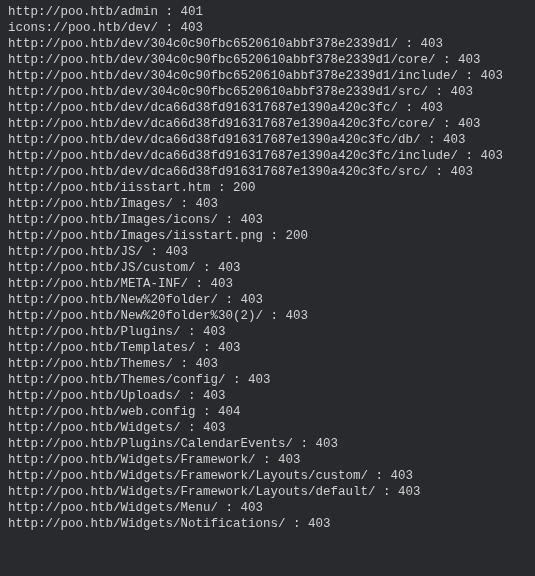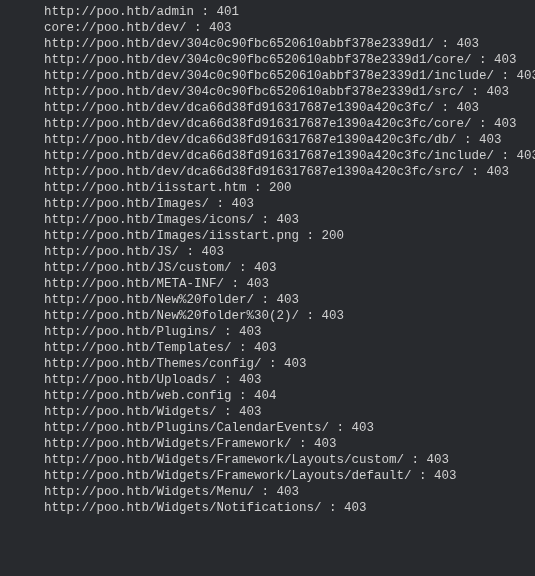--- a/index.html
+++ b/index.html
@@ -14,58 +14,58 @@
       font-size: 12.5px;
       line-height: 16px;
       padding: 4px 8px;
       width: 535px;
       height: 576px;
       overflow: hidden;
       white-space: nowrap;
     }
     .line {
       display: block;
-      margin-left: 36px;
     }
     .url {
       color: #d0d0d0;
     }
     .sep {
       color: #d0d0d0;
     }
     .status {
       color: #d0d0d0;
     }
   </style>
 </head>
 <body>
 
 <div id="terminal-output">
     <div class="line"><span class="url">http://poo.htb/admin</span><span class="sep"> : </span><span class="status">401</span></div>
-    <div class="line"><span class="url">core://poo.htb/dev/</span><span class="sep"> : </span><span class="status">403</span></div>
+    <div class="line"><span class="url">icons://poo.htb/dev/</span><span class="sep"> : </span><span class="status">403</span></div>
     <div class="line"><span class="url">http://poo.htb/dev/304c0c90fbc6520610abbf378e2339d1/</span><span class="sep"> : </span><span class="status">403</span></div>
     <div class="line"><span class="url">http://poo.htb/dev/304c0c90fbc6520610abbf378e2339d1/core/</span><span class="sep"> : </span><span class="status">403</span></div>
     <div class="line"><span class="url">http://poo.htb/dev/304c0c90fbc6520610abbf378e2339d1/include/</span><span class="sep"> : </span><span class="status">403</span></div>
     <div class="line"><span class="url">http://poo.htb/dev/304c0c90fbc6520610abbf378e2339d1/src/</span><span class="sep"> : </span><span class="status">403</span></div>
     <div class="line"><span class="url">http://poo.htb/dev/dca66d38fd916317687e1390a420c3fc/</span><span class="sep"> : </span><span class="status">403</span></div>
     <div class="line"><span class="url">http://poo.htb/dev/dca66d38fd916317687e1390a420c3fc/core/</span><span class="sep"> : </span><span class="status">403</span></div>
     <div class="line"><span class="url">http://poo.htb/dev/dca66d38fd916317687e1390a420c3fc/db/</span><span class="sep"> : </span><span class="status">403</span></div>
     <div class="line"><span class="url">http://poo.htb/dev/dca66d38fd916317687e1390a420c3fc/include/</span><span class="sep"> : </span><span class="status">403</span></div>
     <div class="line"><span class="url">http://poo.htb/dev/dca66d38fd916317687e1390a420c3fc/src/</span><span class="sep"> : </span><span class="status">403</span></div>
     <div class="line"><span class="url">http://poo.htb/iisstart.htm</span><span class="sep"> : </span><span class="status">200</span></div>
     <div class="line"><span class="url">http://poo.htb/Images/</span><span class="sep"> : </span><span class="status">403</span></div>
     <div class="line"><span class="url">http://poo.htb/Images/icons/</span><span class="sep"> : </span><span class="status">403</span></div>
     <div class="line"><span class="url">http://poo.htb/Images/iisstart.png</span><span class="sep"> : </span><span class="status">200</span></div>
     <div class="line"><span class="url">http://poo.htb/JS/</span><span class="sep"> : </span><span class="status">403</span></div>
     <div class="line"><span class="url">http://poo.htb/JS/custom/</span><span class="sep"> : </span><span class="status">403</span></div>
     <div class="line"><span class="url">http://poo.htb/META-INF/</span><span class="sep"> : </span><span class="status">403</span></div>
     <div class="line"><span class="url">http://poo.htb/New%20folder/</span><span class="sep"> : </span><span class="status">403</span></div>
     <div class="line"><span class="url">http://poo.htb/New%20folder%30(2)/</span><span class="sep"> : </span><span class="status">403</span></div>
     <div class="line"><span class="url">http://poo.htb/Plugins/</span><span class="sep"> : </span><span class="status">403</span></div>
     <div class="line"><span class="url">http://poo.htb/Templates/</span><span class="sep"> : </span><span class="status">403</span></div>
+    <div class="line"><span class="url">http://poo.htb/Themes/</span><span class="sep"> : </span><span class="status">403</span></div>
     <div class="line"><span class="url">http://poo.htb/Themes/config/</span><span class="sep"> : </span><span class="status">403</span></div>
     <div class="line"><span class="url">http://poo.htb/Uploads/</span><span class="sep"> : </span><span class="status">403</span></div>
     <div class="line"><span class="url">http://poo.htb/web.config</span><span class="sep"> : </span><span class="status">404</span></div>
     <div class="line"><span class="url">http://poo.htb/Widgets/</span><span class="sep"> : </span><span class="status">403</span></div>
     <div class="line"><span class="url">http://poo.htb/Plugins/CalendarEvents/</span><span class="sep"> : </span><span class="status">403</span></div>
     <div class="line"><span class="url">http://poo.htb/Widgets/Framework/</span><span class="sep"> : </span><span class="status">403</span></div>
     <div class="line"><span class="url">http://poo.htb/Widgets/Framework/Layouts/custom/</span><span class="sep"> : </span><span class="status">403</span></div>
     <div class="line"><span class="url">http://poo.htb/Widgets/Framework/Layouts/default/</span><span class="sep"> : </span><span class="status">403</span></div>
     <div class="line"><span class="url">http://poo.htb/Widgets/Menu/</span><span class="sep"> : </span><span class="status">403</span></div>
     <div class="line"><span class="url">http://poo.htb/Widgets/Notifications/</span><span class="sep"> : </span><span class="status">403</span></div>

